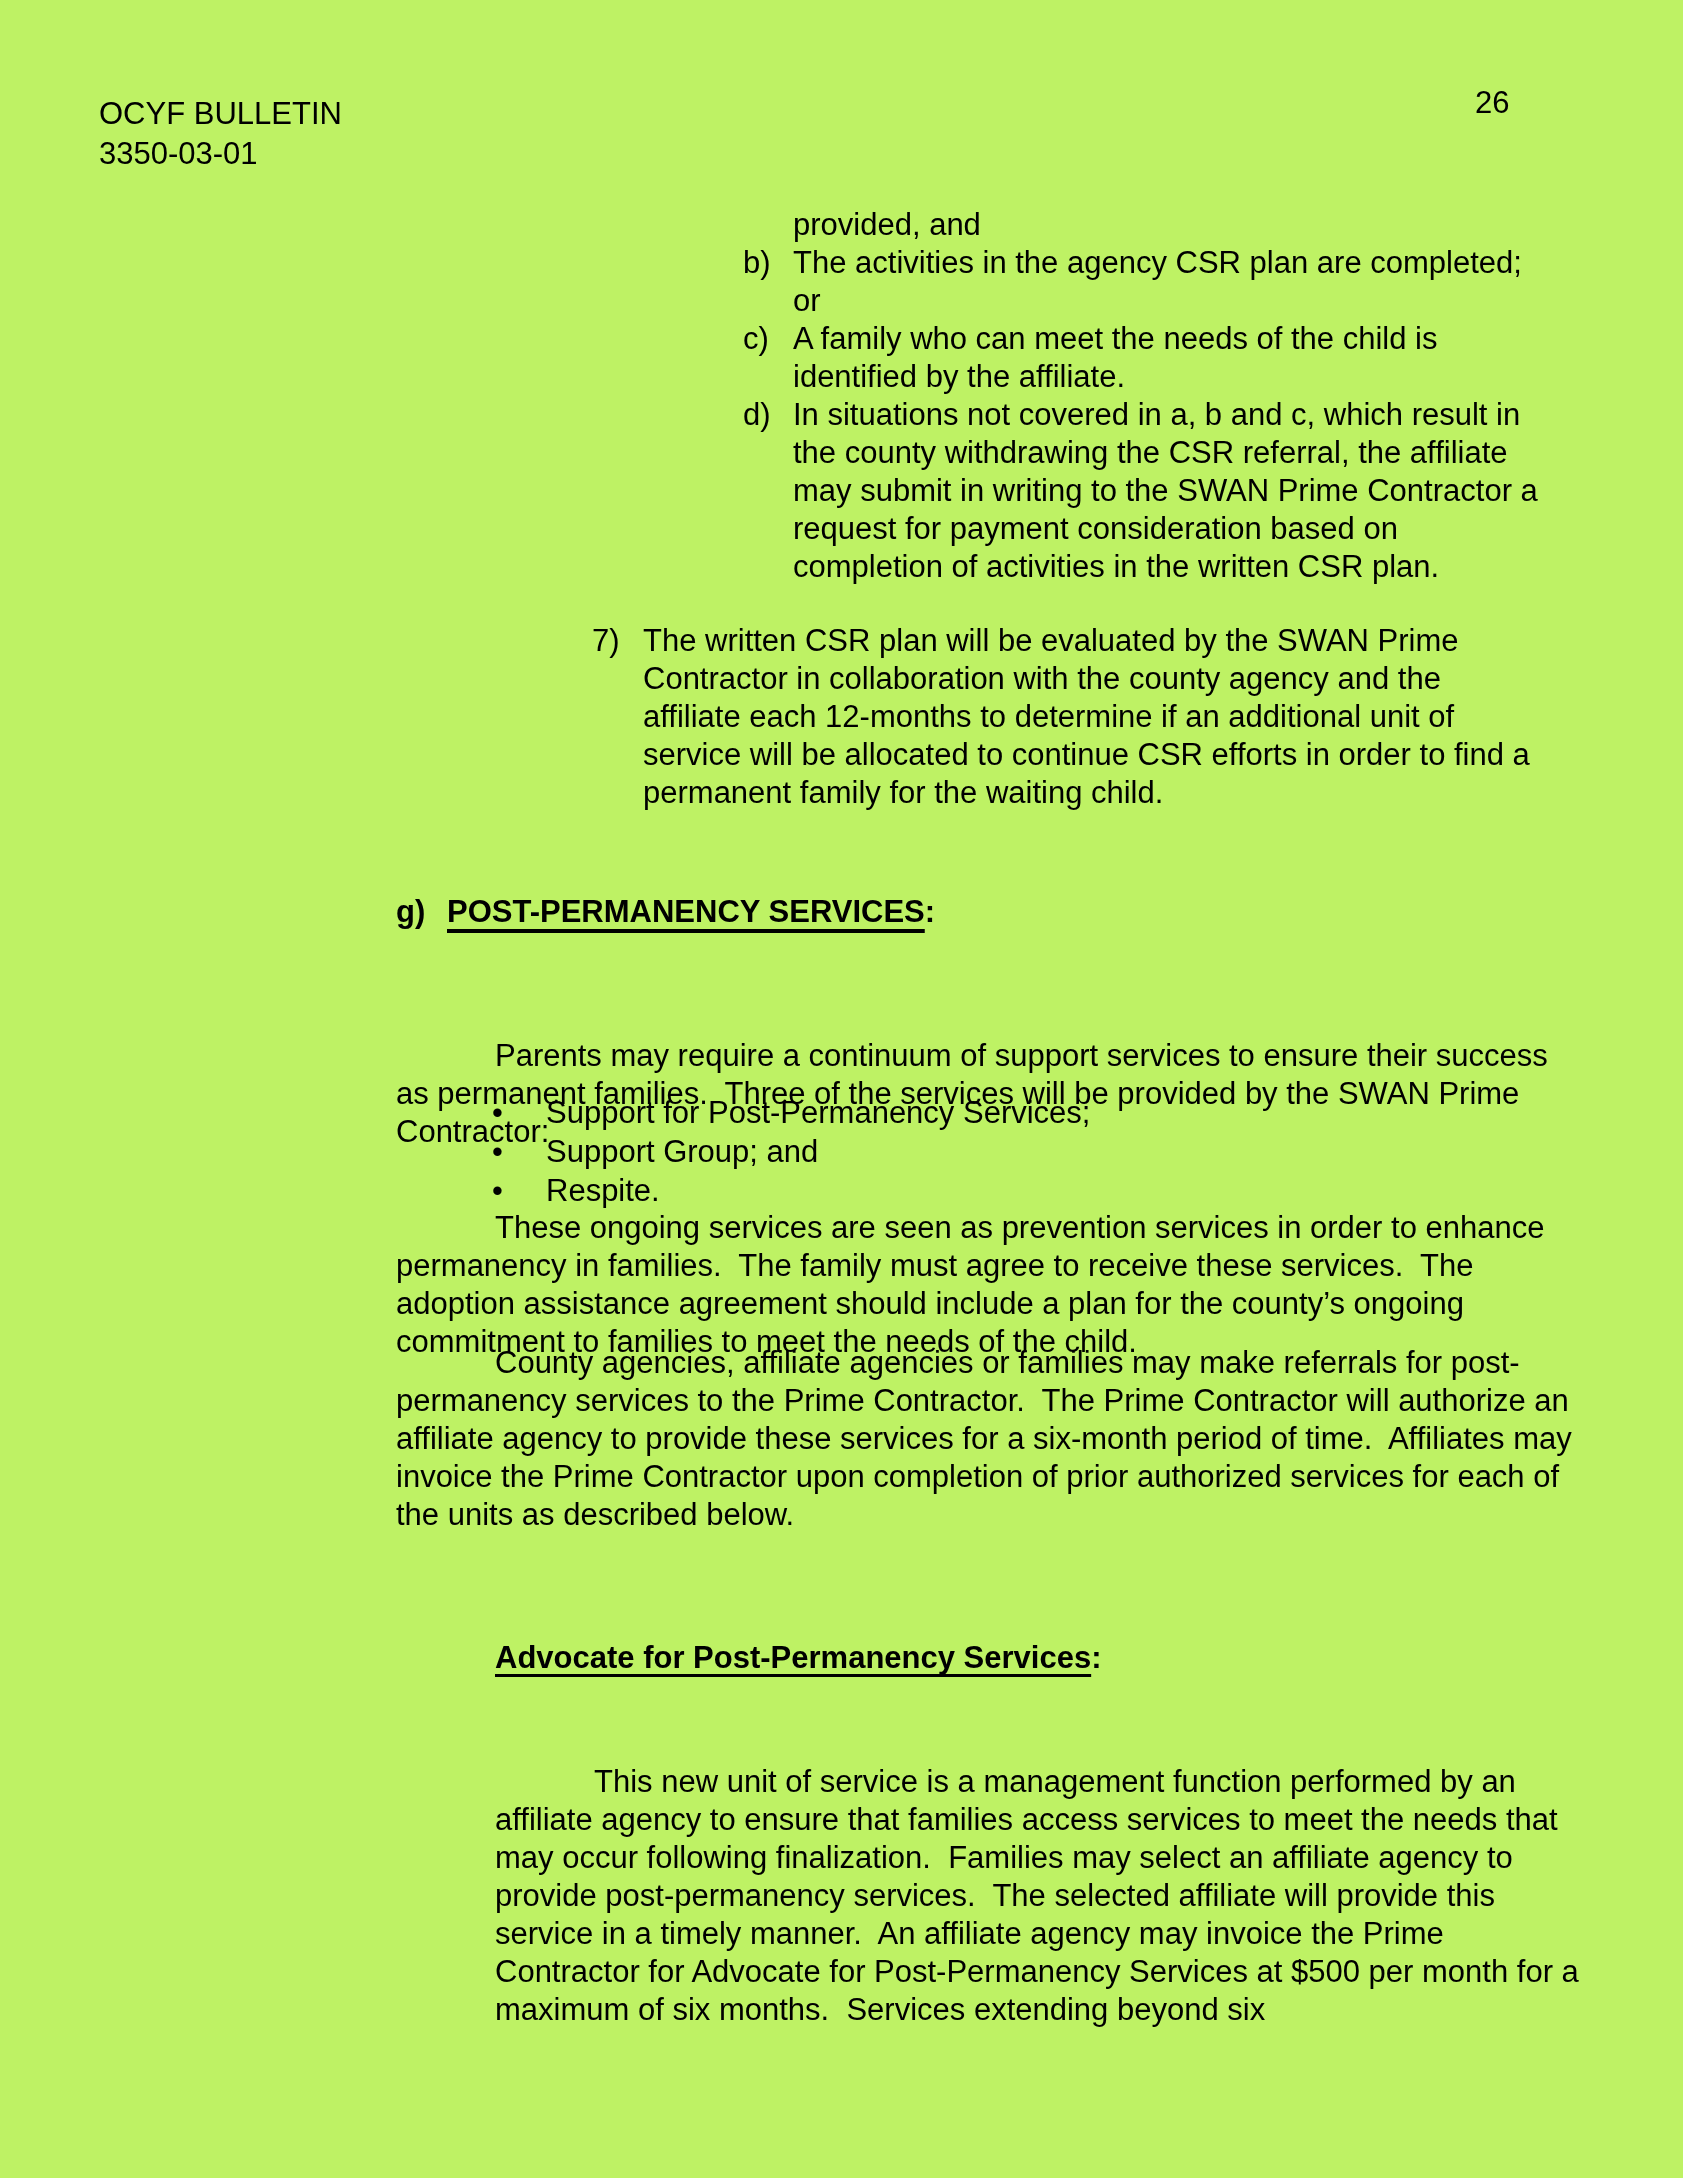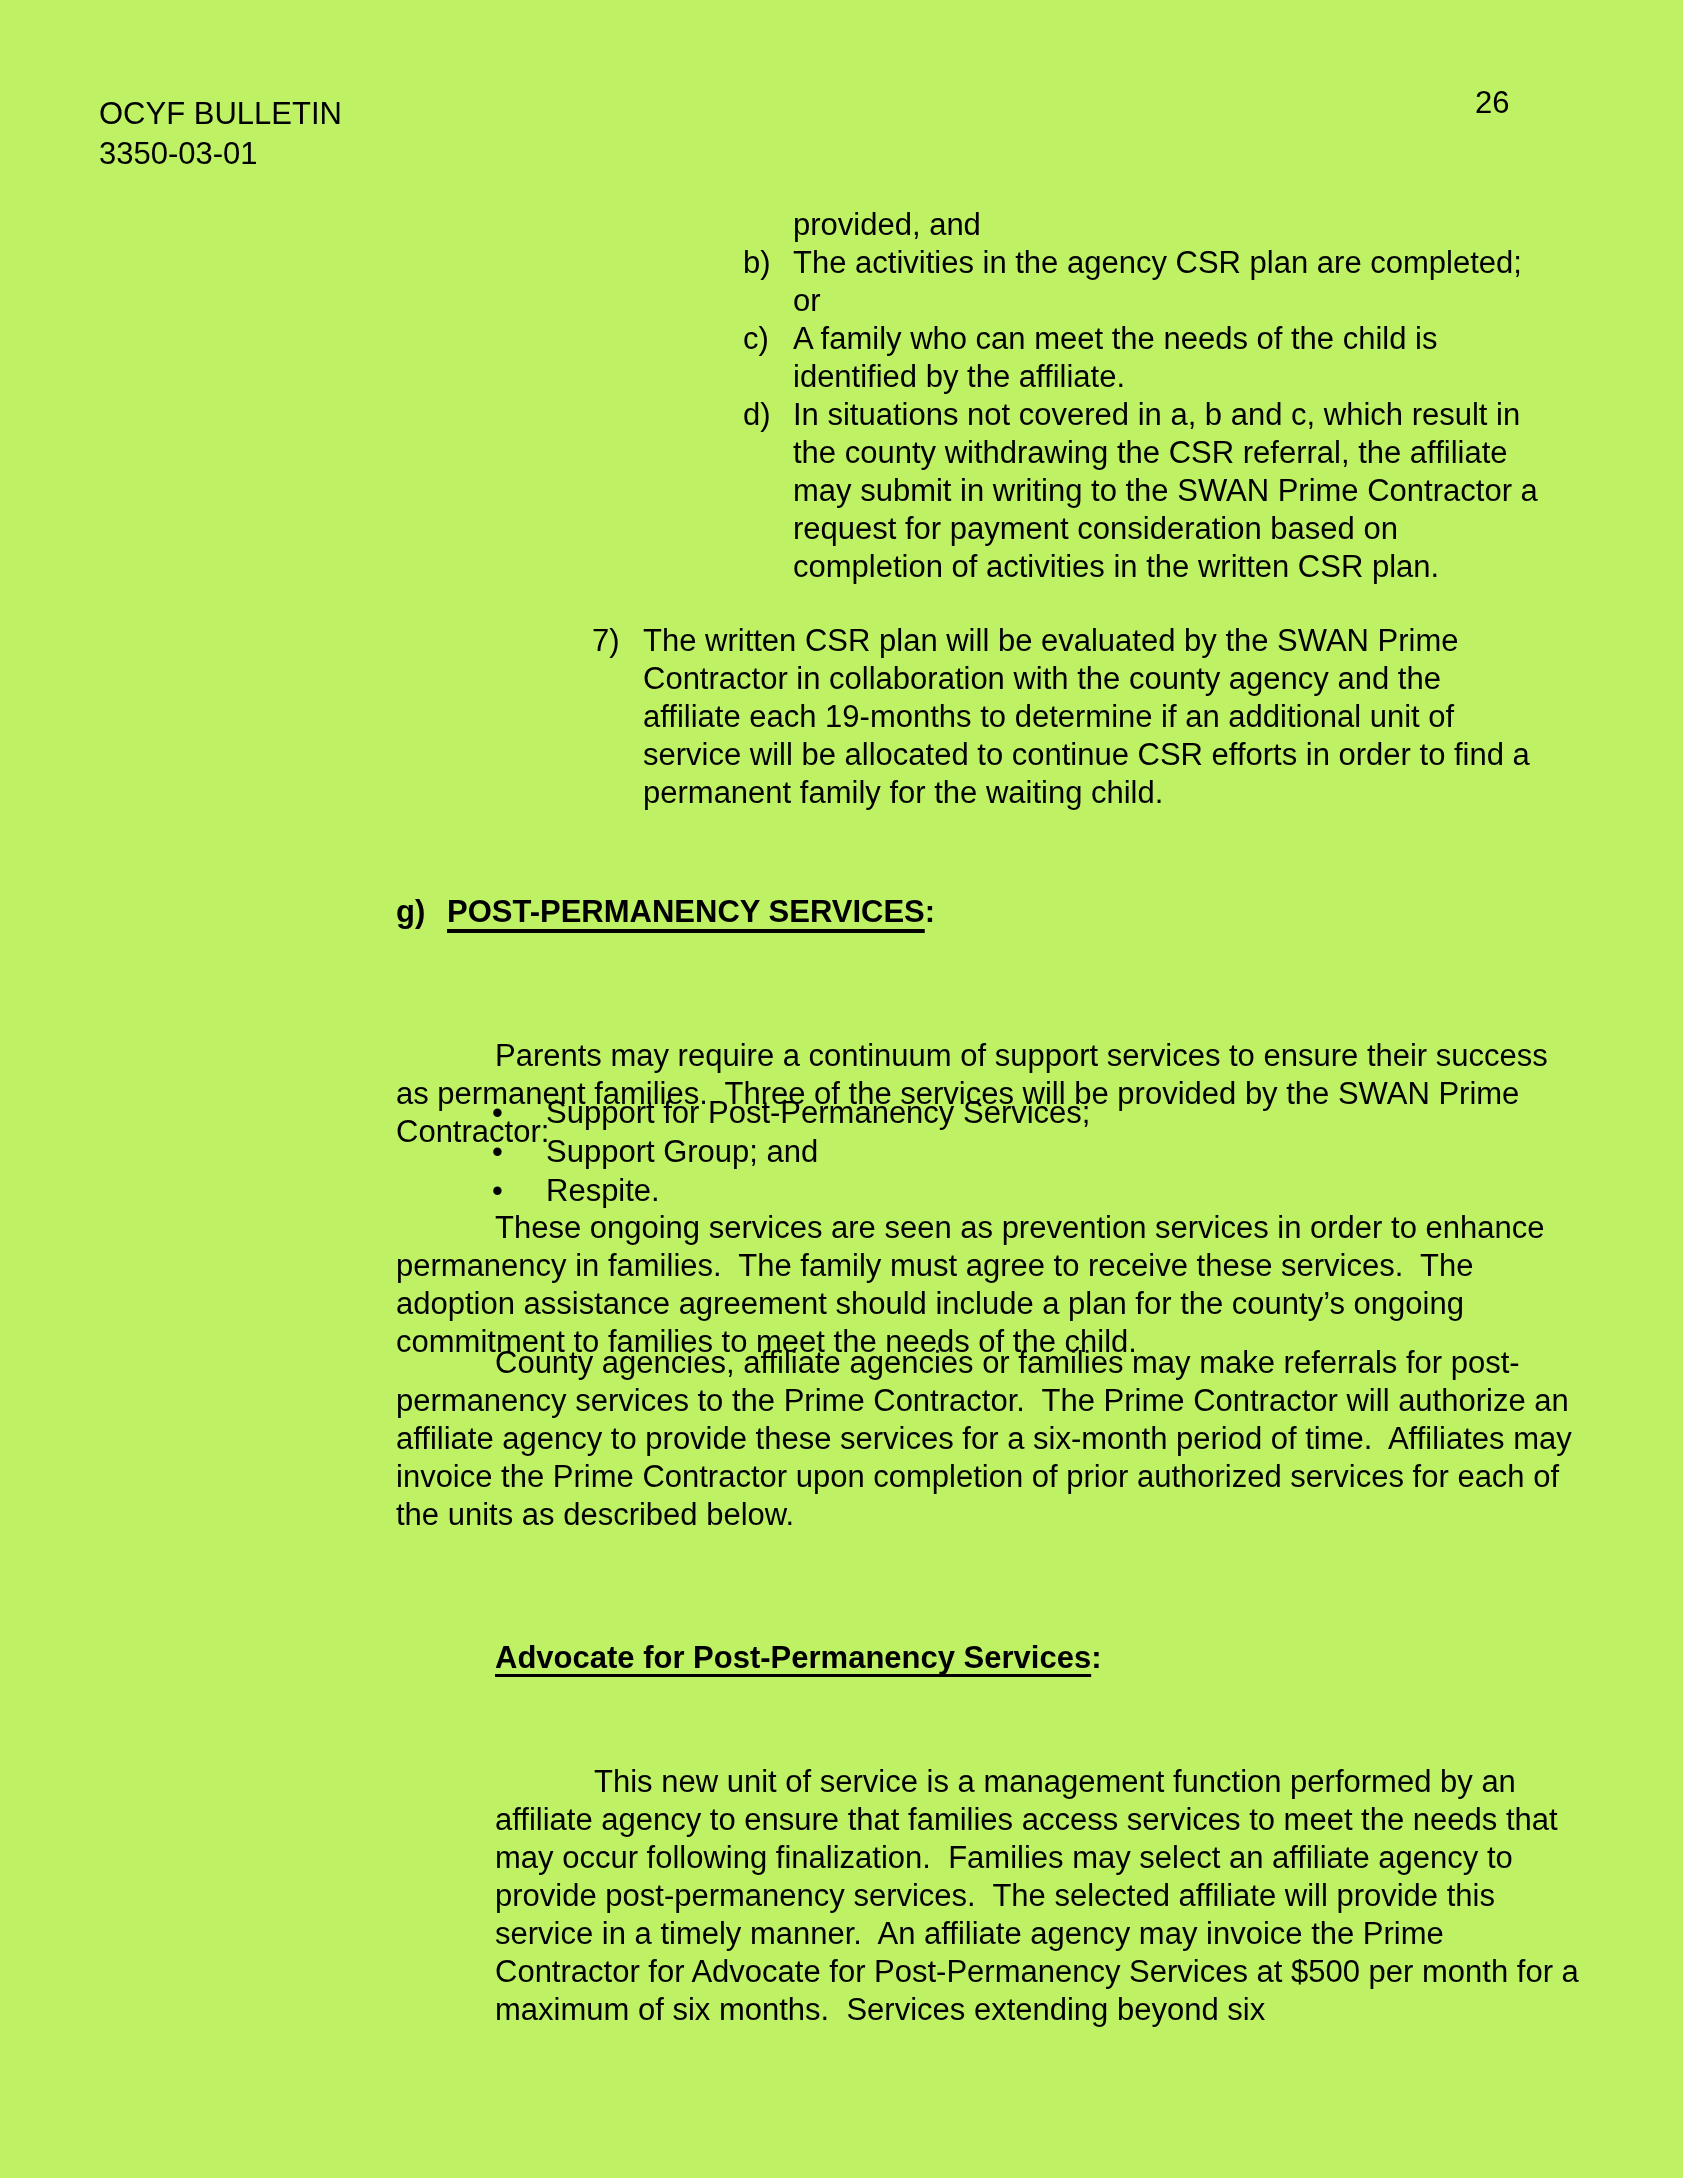--- a/index.html
+++ b/index.html
@@ -78,21 +78,21 @@
       <span class="li-text">A family who can meet the needs of the child is identified by the affiliate.</span>
     </div>
     <div class="li-row">
       <span class="li-marker">d)</span>
       <span class="li-text">In situations not covered in a, b and c, which result in the county withdrawing the CSR referral, the affiliate may submit in writing to the SWAN Prime Contractor a request for payment consideration based on completion of activities in the written CSR plan.</span>
     </div>
   </div>
 
   <div class="abs item7 li-row">
     <span class="li-marker">7)</span>
-    <span class="li-text">The written CSR plan will be evaluated by the SWAN Prime Contractor in collaboration with the county agency and the affiliate each 19-months to determine if an additional unit of service will be allocated to continue CSR efforts in order to find a permanent family for the waiting child.</span>
+    <span class="li-text">The written CSR plan will be evaluated by the SWAN Prime Contractor in collaboration with the county agency and the affiliate each 12-months to determine if an additional unit of service will be allocated to continue CSR efforts in order to find a permanent family for the waiting child.</span>
   </div>
 
   <div class="abs heading-g">
     <span class="li-marker">g)</span>
     <span>
       <span class="underline-heavy">POST-PERMANENCY SERVICES</span><span>:</span>
     </span>
   </div>
 
   <div class="abs para-g para-intro">Parents may require a continuum of support services to ensure their success as permanent families.  Three of the services will be provided by the SWAN Prime Contractor:</div>

